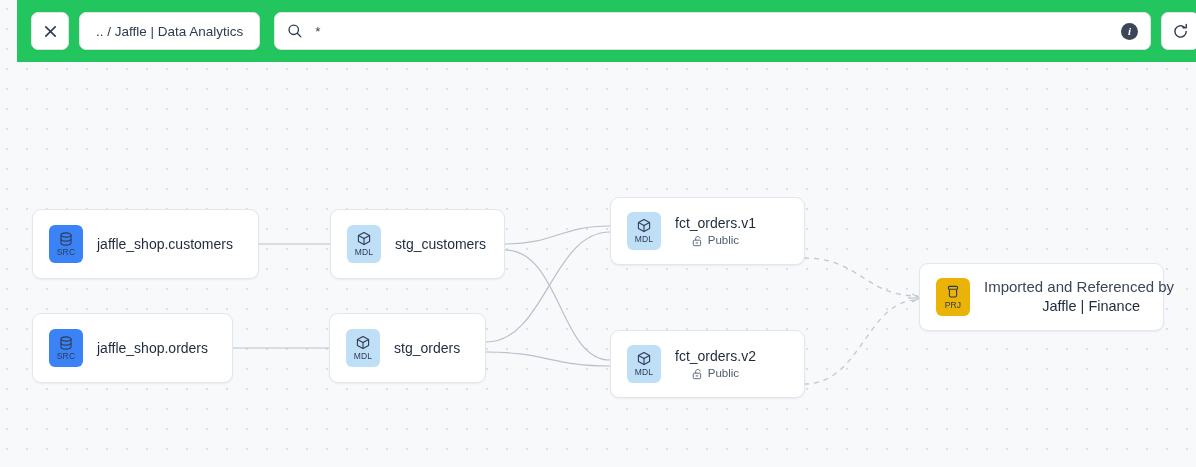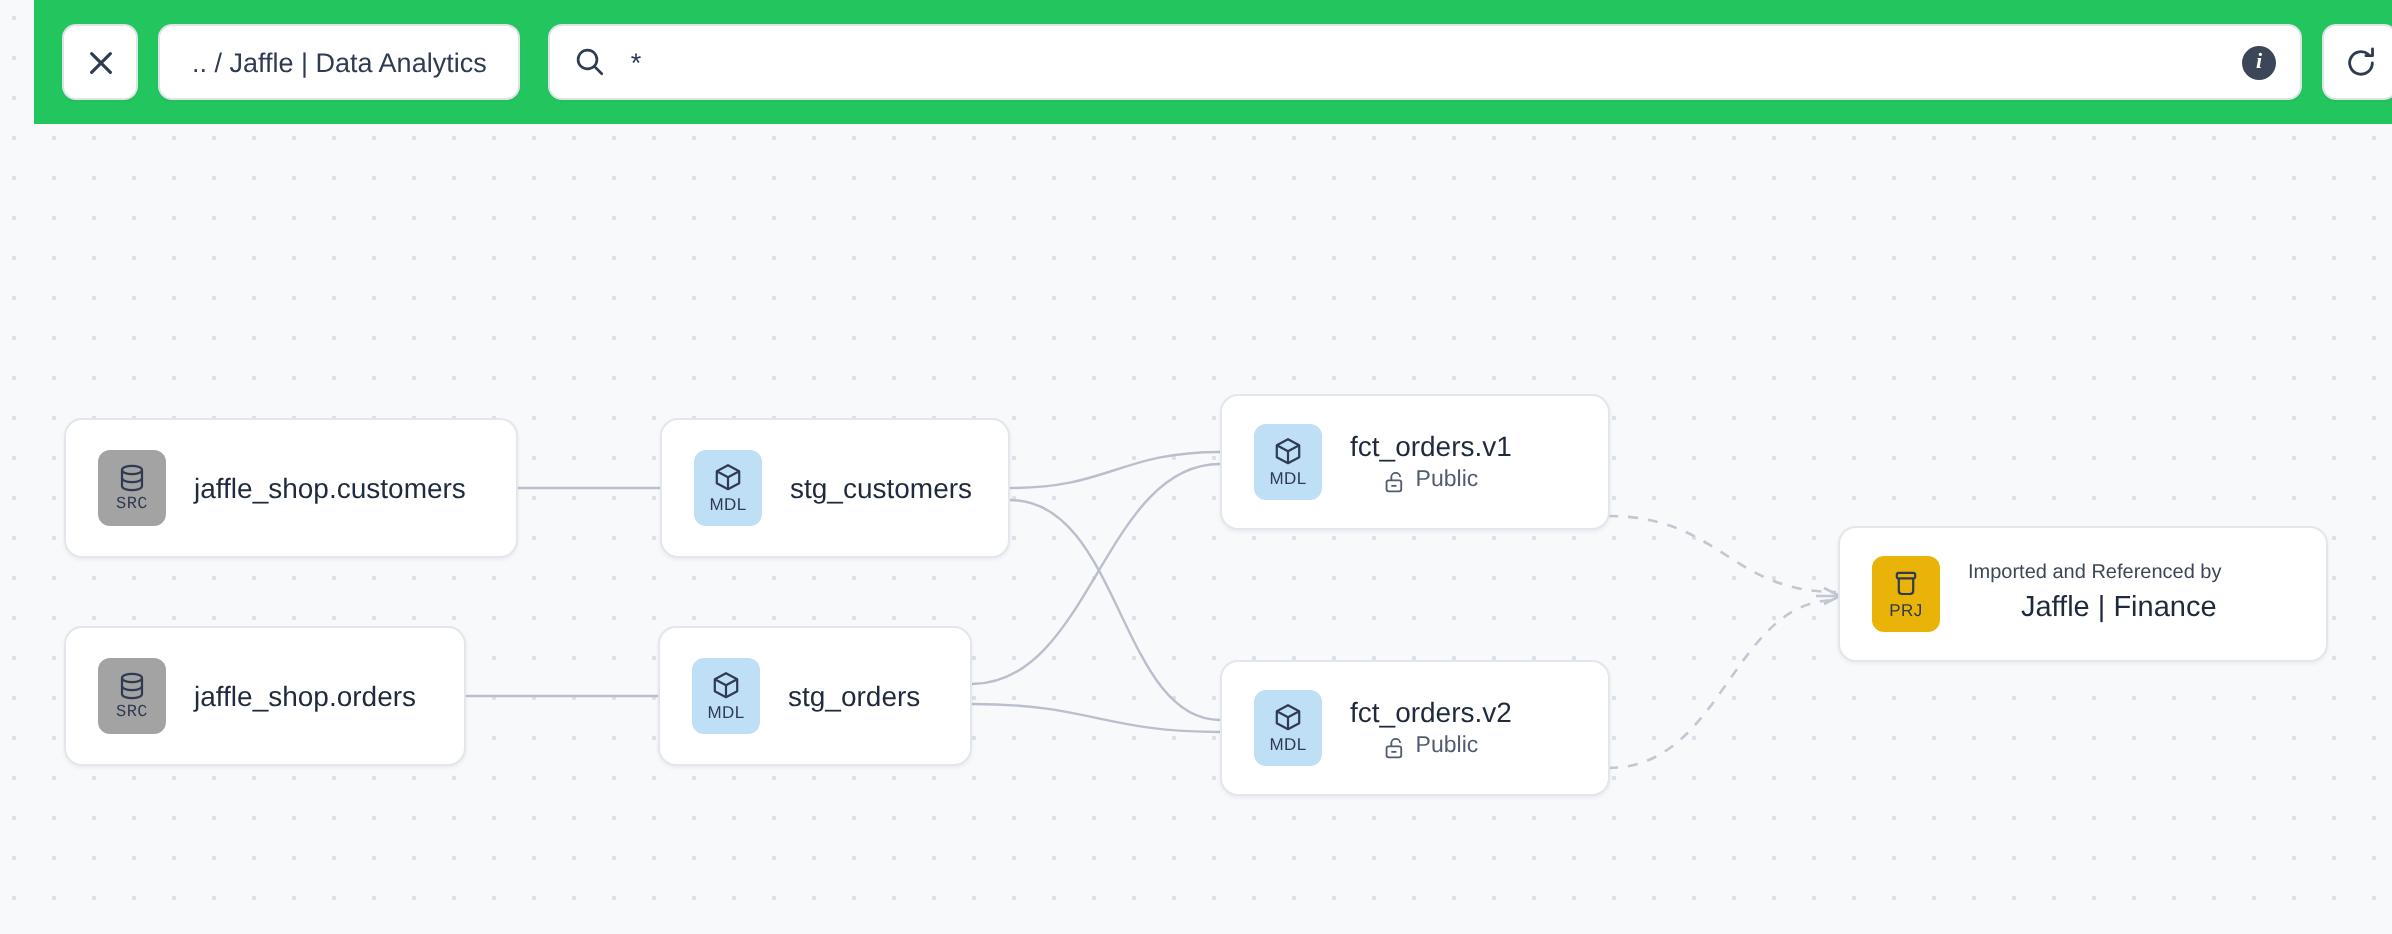--- a/index.html
+++ b/index.html
@@ -151,42 +151,42 @@
     align-items: center;
     justify-content: center;
     gap: 1px;
   }
   .badge .blabel {
     font-size: 8.5px;
     letter-spacing: 0.2px;
     color: #2f3b52;
     line-height: 1;
   }
-  .badge.src { background: #a3a3a3; font-family: Liberation Mono, monospace; }
+  .badge.src { background: #3b82f6; }
   .badge.mdl { background: #bfdff7; }
   .badge.prj { background: #eab308; }
 
   .node-text { display: flex; flex-direction: column; justify-content: center; gap: 3px; align-items: center; }
   .node-title {
     font-size: 14px;
     color: #1f2a3c;
     line-height: 1.15;
     white-space: nowrap;
   }
   .node-sub {
     display: flex;
     align-items: center;
     gap: 5px;
     font-size: 11.5px;
     color: #515c70;
     line-height: 1.15;
     white-space: nowrap;
   }
   .node-pre {
-    font-size: 10px;
+    font-size: 15px;
     color: #3b4656;
     line-height: 1.15;
     white-space: nowrap;
   }
   .node-main {
     font-size: 14.5px;
     color: #1f2a3c;
     line-height: 1.2;
     white-space: nowrap;
     margin-left: 24px;

